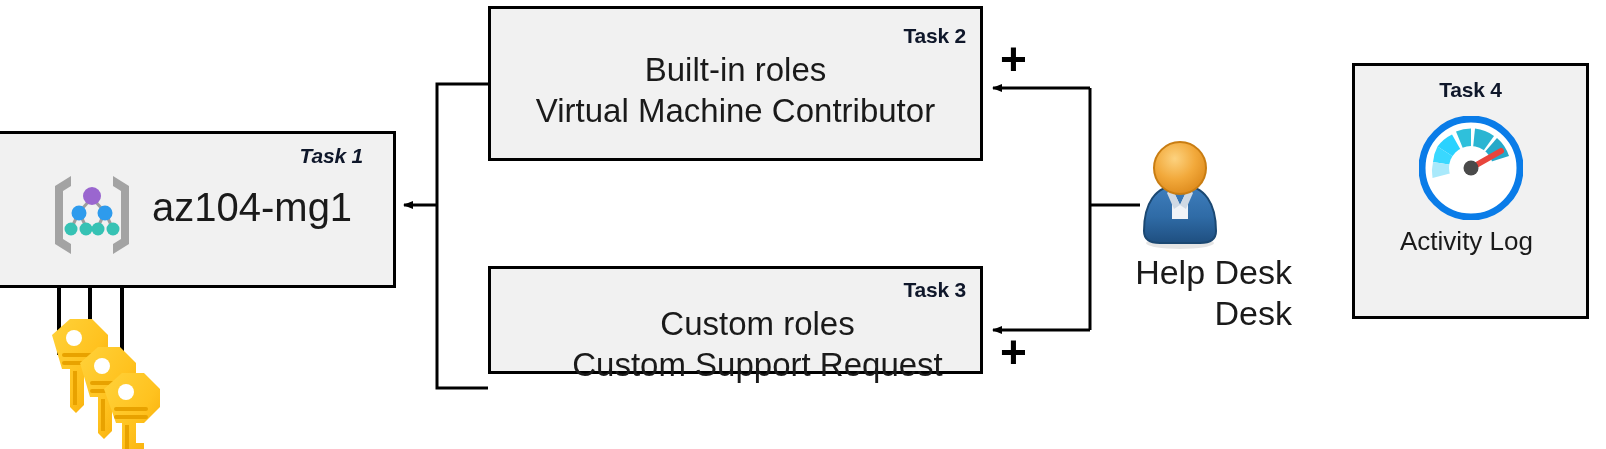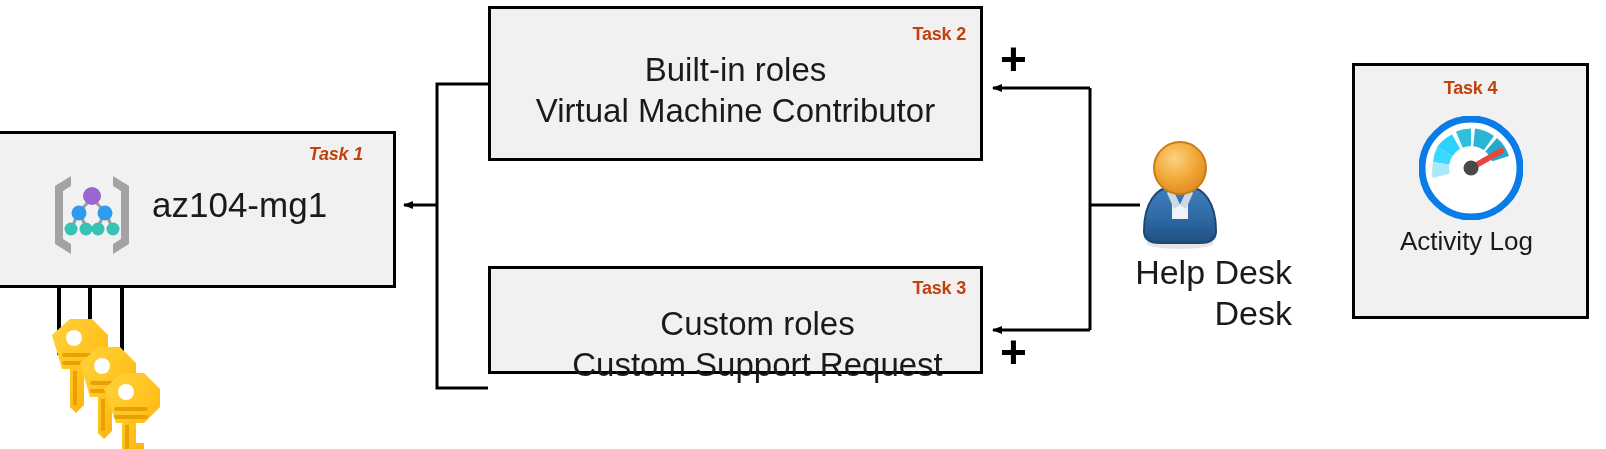--- a/index.html
+++ b/index.html
@@ -20,23 +20,23 @@
 
   
   .task-box {
     position: absolute;
     background: #f1f1f1;
     border: 3px solid #000000;
     box-sizing: border-box;
   }
   .task-label {
     position: absolute;
-    color: #c2410c;
+    color: #0f172a;
     font-weight: bold;
-    font-size: 18px;
+    font-size: 21px;
     letter-spacing: -0.2px;
     white-space: nowrap;
   }
   .box-text {
     position: absolute;
     color: #1a1a1a;
     font-size: 33px;
     line-height: 1.24;
     text-align: center;
     white-space: nowrap;
@@ -47,21 +47,21 @@
     left: 0px;
     top: 131px;
     width: 396px;
     height: 157px;
     border-left-width: 0px;
   }
   #task1-label { right: 30px; top: 10px; font-style: italic; }
   #task1-title {
     left: 152px;
     top: 183px;
-    font-size: 35px;
+    font-size: 40px;
   }
 
   
   #mg-icon {
     position: absolute;
     left: 49px;
     top: 172px;
     width: 86px;
     height: 84px;
   }

